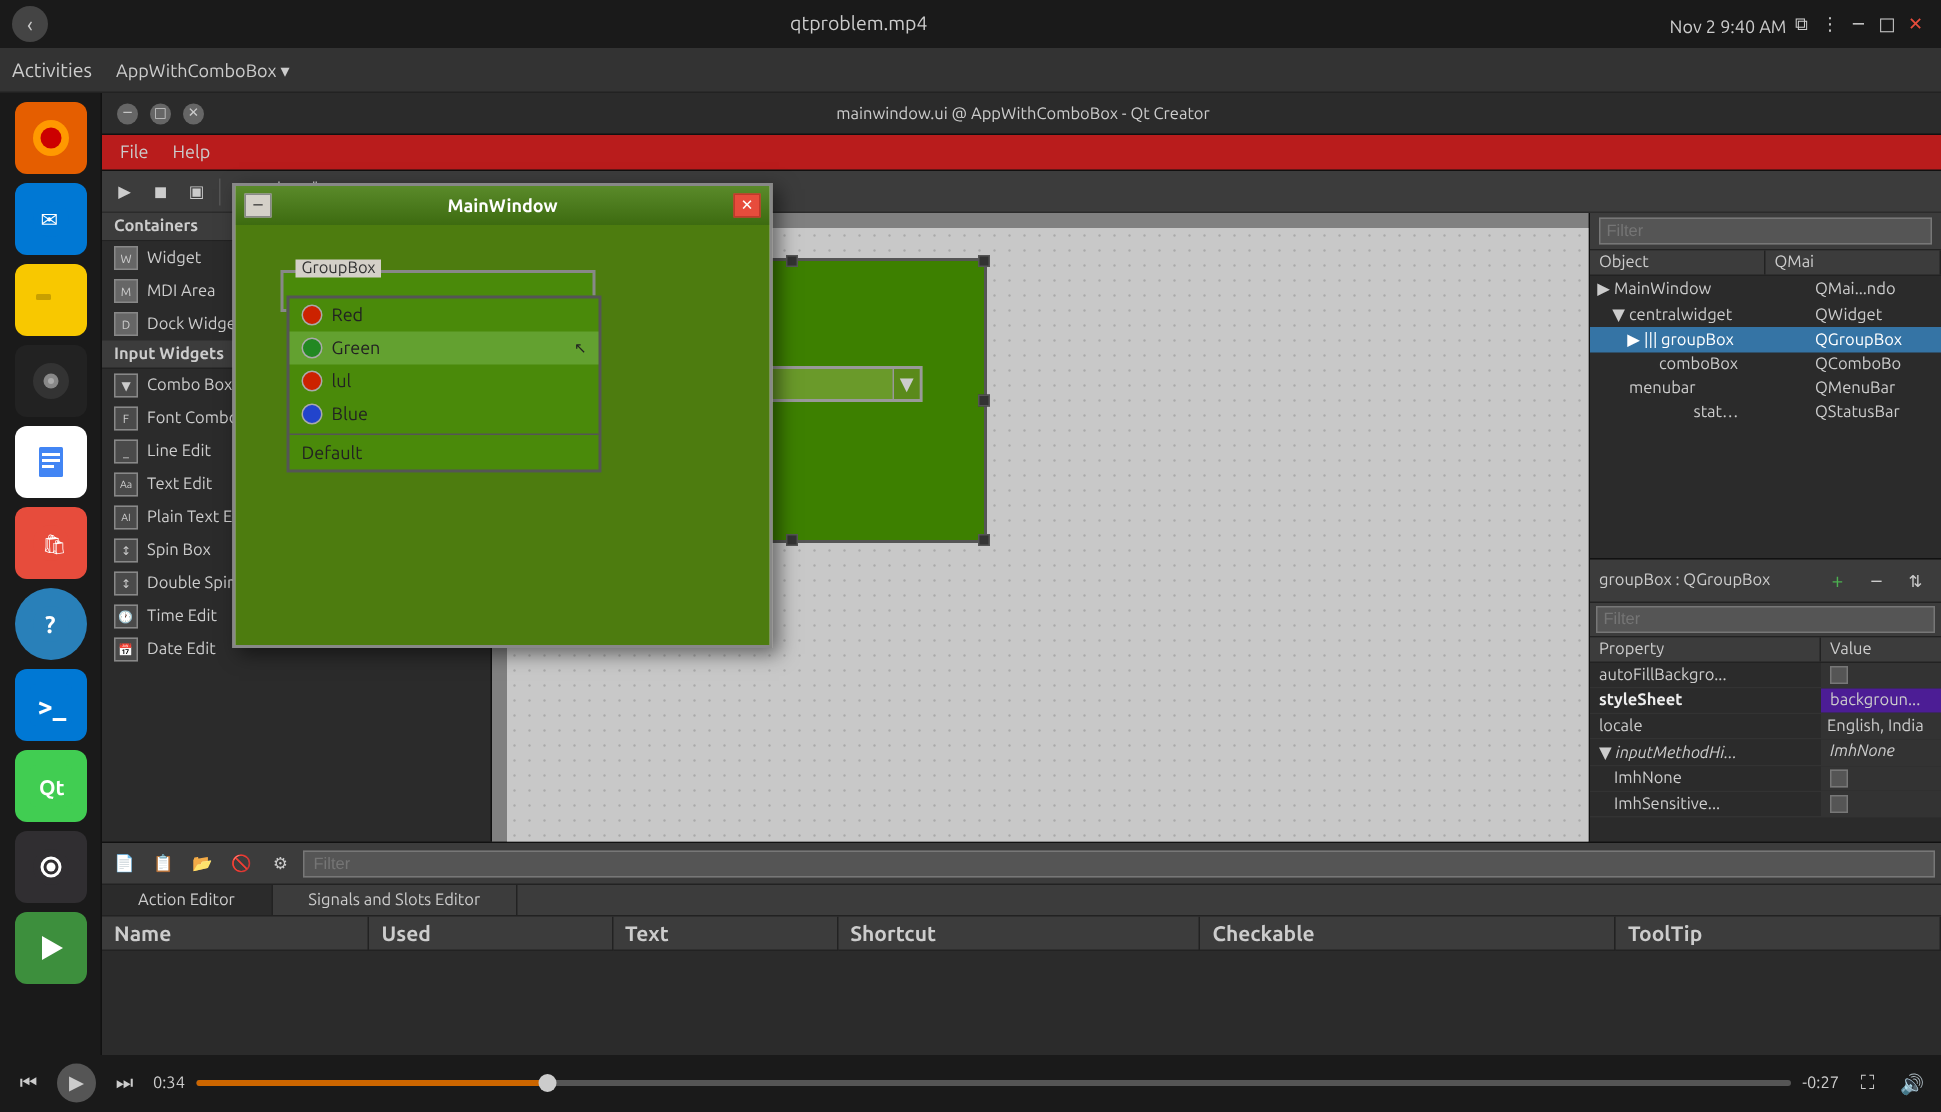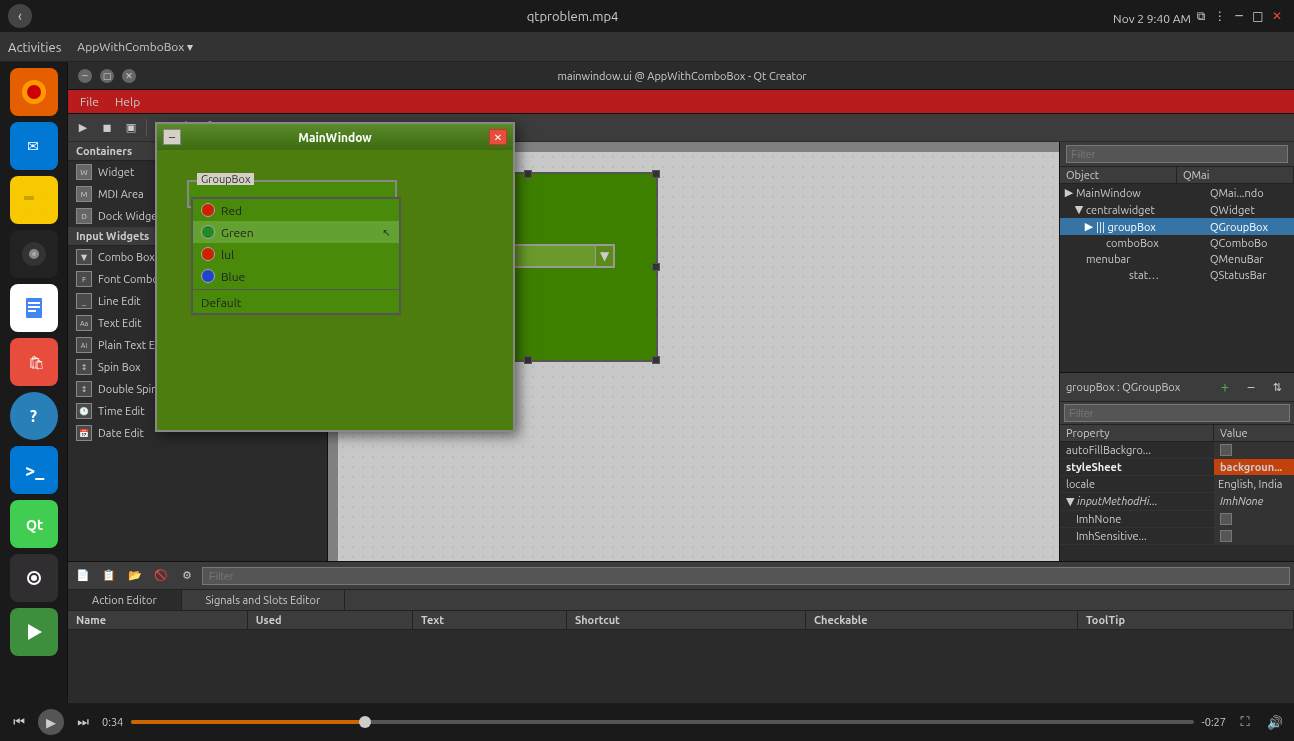--- a/index.html
+++ b/index.html
@@ -46,21 +46,21 @@
     .widget-item { display: flex; align-items: center; padding: 3px 8px; gap: 6px; cursor: pointer; color: #ccc; font-size: 11px; }
     .widget-item-icon { width: 16px; height: 16px; background: #666; border: 1px solid #888; display: flex; align-items: center; justify-content: center; font-size: 8px; }
 
     
     #bottom-panel { height: 200px; background: #2b2b2b; border-top: 1px solid #111; display: flex; flex-direction: column; }
     #bottom-tabs { display: flex; background: #3c3c3c; border-bottom: 1px solid #222; }
     .bottom-tab { padding: 4px 24px; color: #ccc; font-size: 11px; cursor: pointer; border-right: 1px solid #222; }
     .bottom-tab.active { background: #2b2b2b; }
     #bottom-content { flex: 1; overflow: auto; }
     #action-table { width: 100%; border-collapse: collapse; }
-    #action-table th { background: #3c3c3c; padding: 3px 8px; font-size: 11px; color: #ccc; text-align: left; border-right: 1px solid #222; border-bottom: 1px solid #222; }
+    #action-table th { background: #3c3c3c; padding: 3px 8px; font-size: 14px; color: #ccc; text-align: left; border-right: 1px solid #222; border-bottom: 1px solid #222; }
     #bottom-toolbar { height: 28px; background: #3c3c3c; display: flex; align-items: center; padding: 0 4px; gap: 4px; border-bottom: 1px solid #222; }
     #filter-input { background: #555; border: 1px solid #777; color: #ccc; padding: 2px 6px; font-size: 11px; flex: 1; }
 
     
     #right-panel { width: 235px; background: #2b2b2b; border-left: 1px solid #111; display: flex; flex-direction: column; }
     #filter-bar { padding: 3px 6px; background: #3c3c3c; border-bottom: 1px solid #222; }
     #filter-bar input { width: 100%; background: #555; border: 1px solid #777; color: #ccc; padding: 2px 4px; font-size: 11px; }
     #object-tree { flex: 1; overflow-y: auto; font-size: 11px; }
     .tree-row { display: flex; align-items: center; padding: 2px 4px; cursor: pointer; gap: 2px; }
     .tree-row.selected { background: #3574a5; color: white; }
@@ -398,21 +398,21 @@
 
             <div style="overflow-y:auto;flex:1;">
               <div style="display:flex;border-bottom:1px solid #333;">
                 <div style="flex:1;padding:2px 6px;font-size:11px;color:#ccc;background:#2b2b2b;">autoFillBackgro...</div>
                 <div style="width:80px;padding:2px 6px;font-size:11px;background:#333;display:flex;align-items:center;">
                     <span class="prop-checkbox"></span>
                   </div>
               </div>
               <div style="display:flex;border-bottom:1px solid #333;">
                 <div style="flex:1;padding:2px 6px;font-size:11px;color:#eee;background:#2b2b2b;font-weight:bold;">styleSheet</div>
-                <div style="width:80px;padding:2px 6px;font-size:11px;background:#c2410c;color:#ccc;font-weight:bold;">backgroun...</div>
+                <div style="width:80px;padding:2px 6px;font-size:11px;background:#4c1d95;color:#ccc;">backgroun...</div>
               </div>
               <div style="display:flex;border-bottom:1px solid #333;">
                 <div style="flex:1;padding:2px 6px;font-size:11px;color:#ccc;background:#2b2b2b;">locale</div>
                 <div style="width:80px;padding:2px 4px;font-size:11px;background:#333;color:#ccc;">English, India</div>
               </div>
               <div style="display:flex;border-bottom:1px solid #333;font-style:italic;">
                 <div style="flex:1;padding:2px 6px;font-size:11px;color:#ccc;background:#2b2b2b;">▼ inputMethodHi...</div>
                 <div style="width:80px;padding:2px 6px;font-size:11px;background:#333;color:#ccc;">ImhNone</div>
               </div>
               <div style="display:flex;border-bottom:1px solid #333;">

